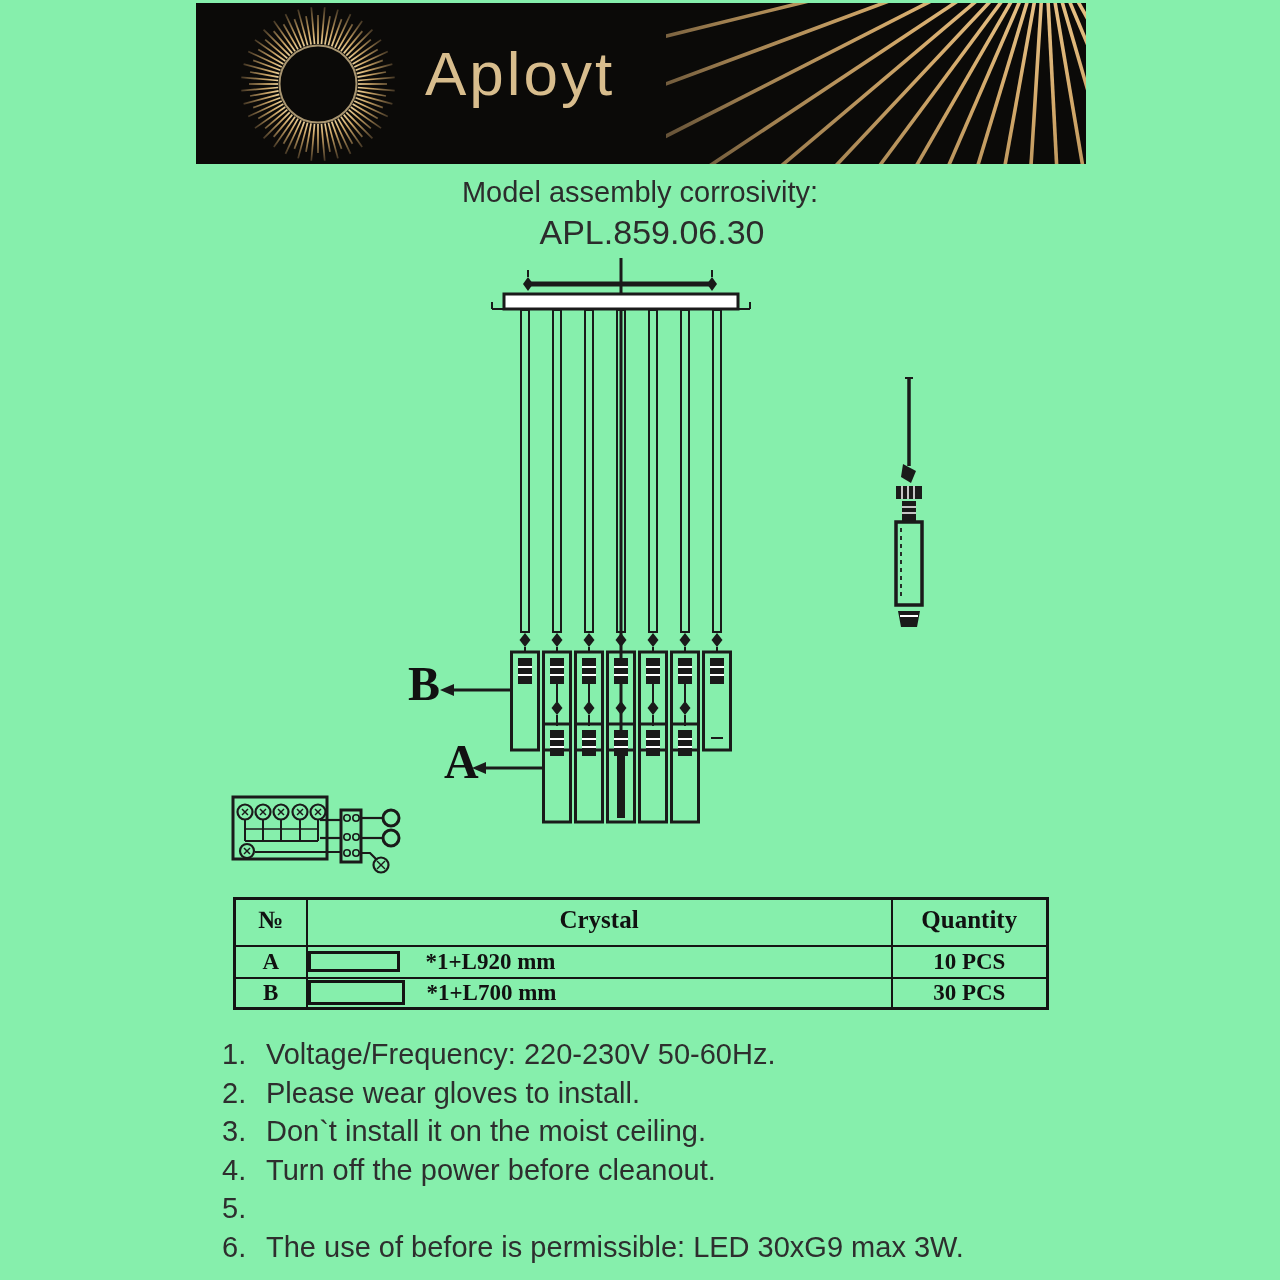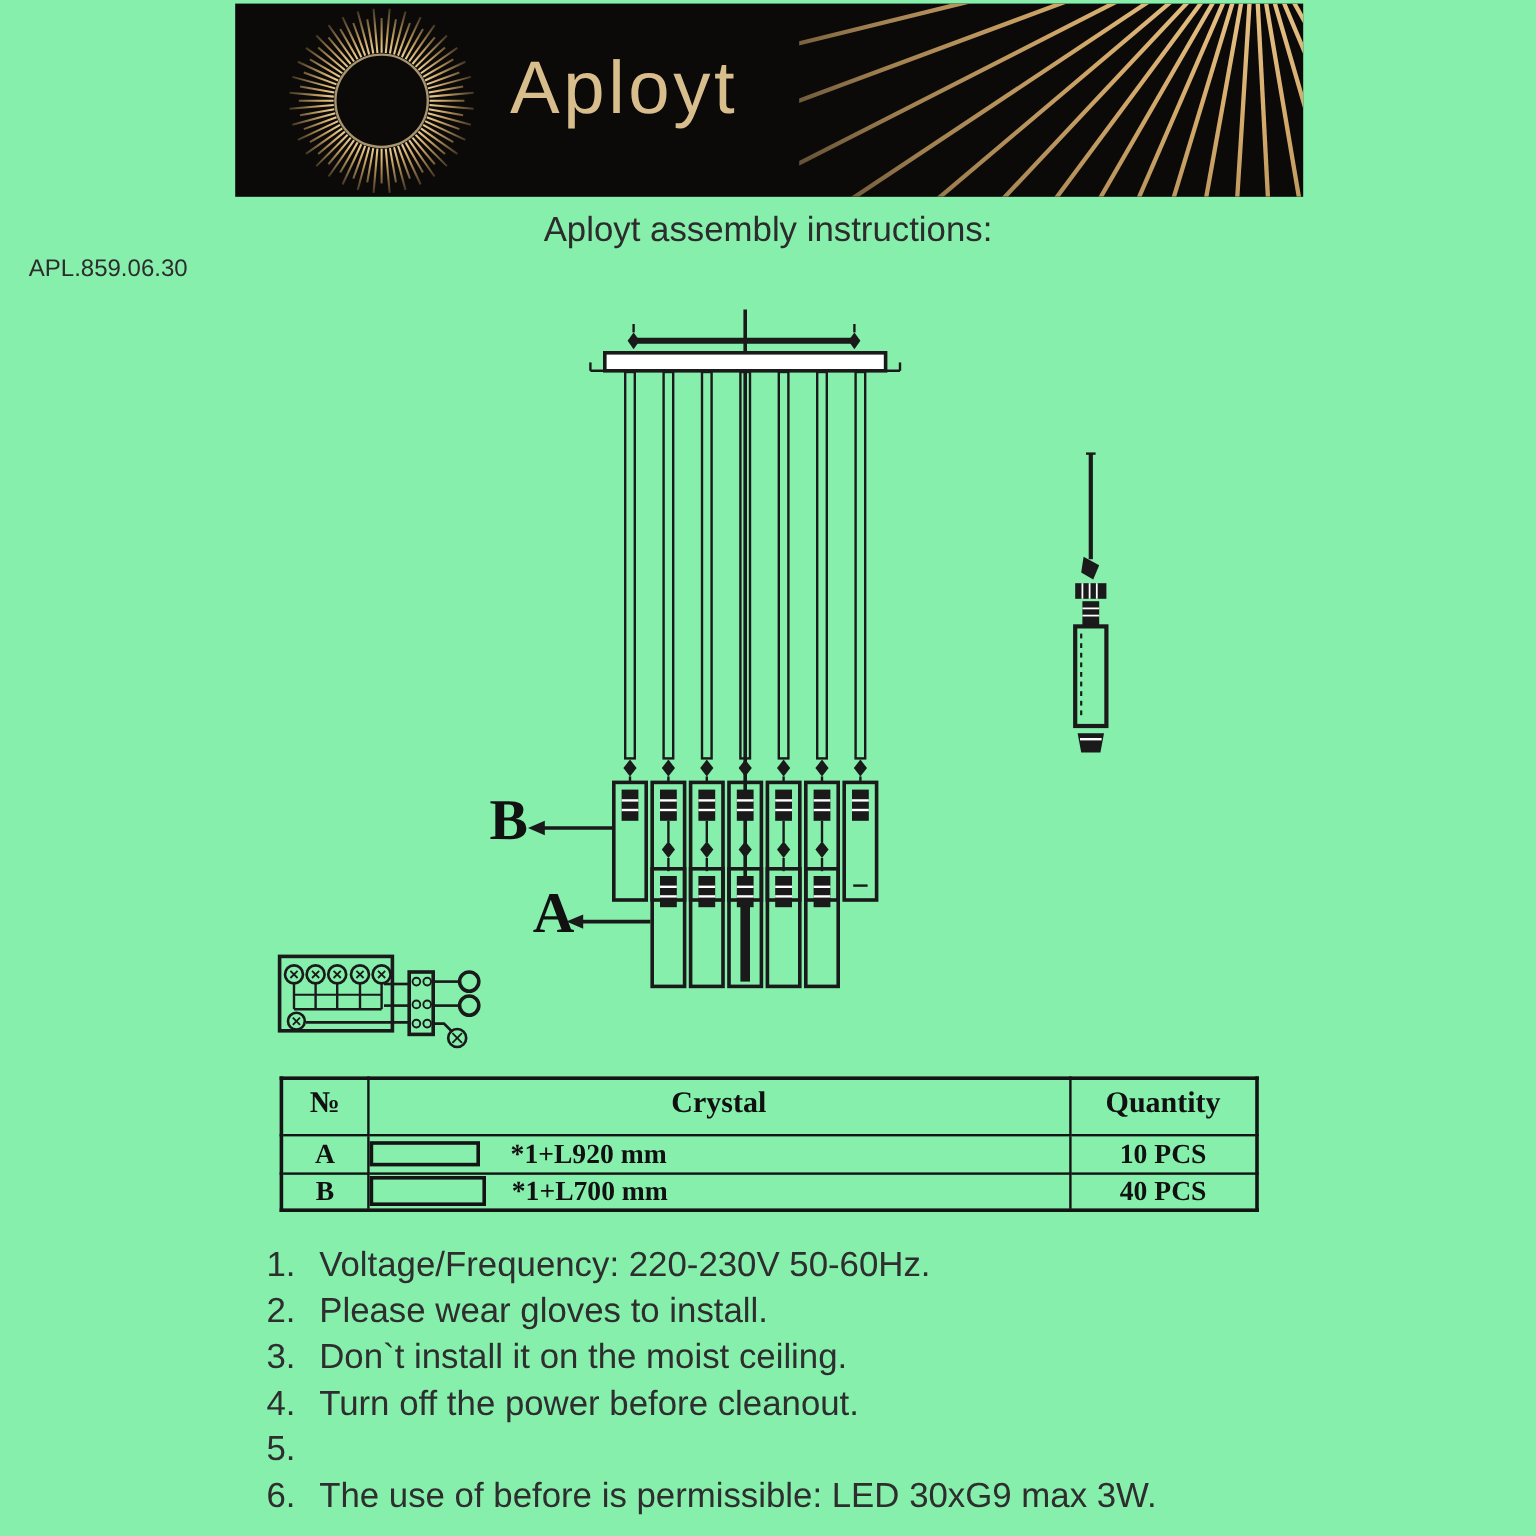--- a/index.html
+++ b/index.html
@@ -10,22 +10,22 @@
   .banner{position:absolute;left:196px;top:3px;width:890px;height:161px;
           background:#0b0a08;overflow:hidden;}
   .banner .logo{position:absolute;left:34px;top:0;}
   .brand{position:absolute;left:229px;top:40px;font-size:62px;line-height:1;
          letter-spacing:3px;color:#d8bd8d;font-weight:400;}
   .banner .fan{position:absolute;right:0;top:0;}
 
   
   .title-line1{position:absolute;left:0;right:0;top:176px;text-align:center;
                font-size:29px;color:#2c2c2c;}
-  .title-line2{position:absolute;left:0;right:0;top:213px;text-align:left;
-               font-size:20px;color:#2c2c2c;padding-left:24px;}
+  .title-line2{position:absolute;left:0;right:0;top:213px;text-align:center;
+               font-size:34px;color:#2c2c2c;padding-left:24px;}
 
   
   .diagram{position:absolute;left:0;top:250px;}
   .part-label{position:absolute;font-family:"Liberation Serif",serif;
               font-weight:bold;font-size:48px;color:#111;line-height:1;}
   .label-b{left:408px;top:660px;}
   .label-a{left:444px;top:738px;}
 
   
   table.crystal{position:absolute;left:233px;top:897px;width:813px;
@@ -169,21 +169,21 @@
           <line x1="356.0861191409607" y1="-40.63626936828149" x2="27.653826828064553" y2="236.91053635301722" stroke="url(#fanGrad)" stroke-width="3.6"></line>
           <line x1="354.012362778697" y1="-43.39825352269966" x2="-4.143770726645641" y2="194.56011265193845" stroke="url(#fanGrad)" stroke-width="3.6"></line>
           <line x1="352.269804274349" y1="-46.3802850078136" x2="-30.86300112664918" y2="148.83562988019156" stroke="url(#fanGrad)" stroke-width="3.6"></line>
           <line x1="350.8815403152432" y1="-49.54283858034554" x2="-52.149715166270084" y2="100.34314176803505" stroke="url(#fanGrad)" stroke-width="3.6"></line>
           <line x1="349.86597160271094" y1="-52.843996272642556" x2="-67.72176875843252" y2="49.72539048614752" stroke="url(#fanGrad)" stroke-width="3.6"></line>
           <line x1="349.2365589605657" y1="-56.24000299307087" x2="-77.37276260465978" y2="-2.346712560419917" stroke="url(#fanGrad)" stroke-width="3.6"></line>
         </g>
     </svg>
   </div>
 
-  <div class="title-line1">Aployt assembly instructions:</div>
+  <div class="title-line1">Model assembly corrosivity:</div>
   <div class="title-line2">APL.859.06.30</div>
 
   <svg class="diagram" width="1280" height="645" viewBox="0 250 1280 645">
     <g id="ink" stroke="#1a1a1a" fill="none" stroke-linecap="butt">
 
       <g>
         <line x1="621" y1="258" x2="621" y2="748" stroke-width="3"></line>
         <rect x="617" y="748" width="8" height="70" fill="#1a1a1a" stroke="none"></rect>
         <line x1="528" y1="284" x2="712" y2="284" stroke-width="5"></line>
         <path d="M528 277 l5 7 l-5 7 l-5 -7 Z" fill="#1a1a1a" stroke="none"></path>
@@ -397,21 +397,21 @@
       <td class="cc">10 PCS</td>
     </tr>
     <tr class="r2">
       <td class="cc">B</td>
       <td class="crystal-cell">
         <div class="crystal-flex">
           <span class="icon-b"></span>
           <span>*1+L700 mm</span>
         </div>
       </td>
-      <td class="cc">40 PCS</td>
+      <td class="cc">30 PCS</td>
     </tr>
   </tbody>
     </table>
 
   <div class="instructions">
     <div class="inst-row">
       <span class="inst-num">1.</span>
       <span>Voltage/Frequency: 220-230V 50-60Hz.</span>
     </div>
     <div class="inst-row">

